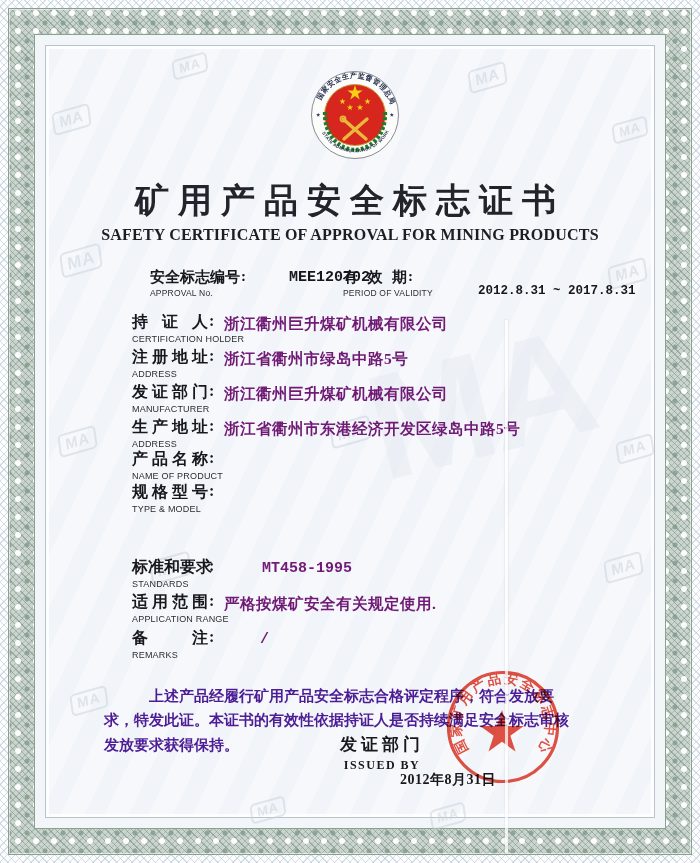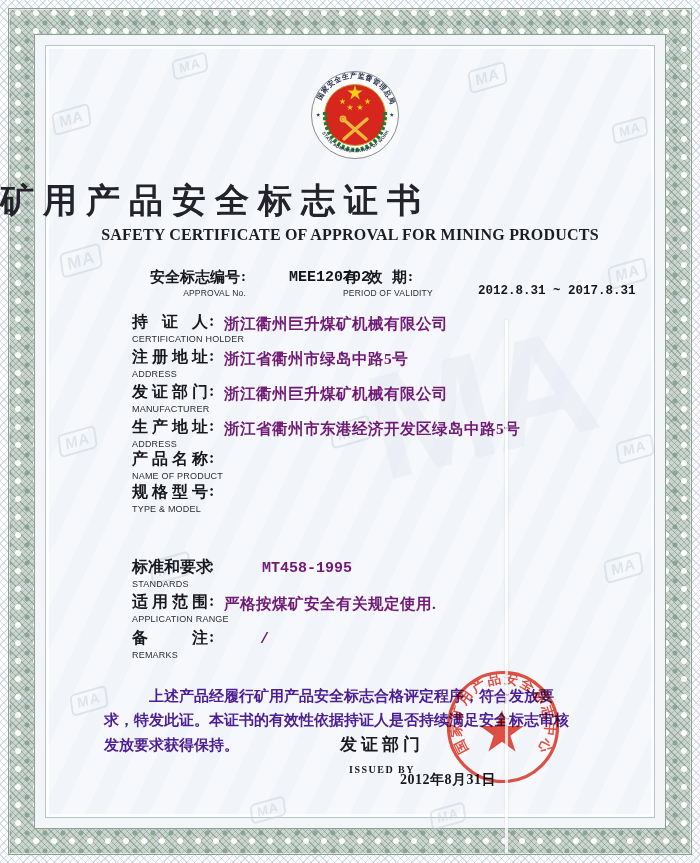--- a/index.html
+++ b/index.html
@@ -34,21 +34,21 @@
       font-size:15px;border:2px solid currentColor;border-radius:5px;padding:0 5px;letter-spacing:1px;
       line-height:1.25;transform:rotate(-16deg) skewX(-8deg);}
   .wm-big{position:absolute;z-index:4;left:368px;top:318px;font-family:var(--sans);font-weight:bold;
       font-size:150px;color:#e7ecf3;opacity:.55;transform:rotate(-14deg);letter-spacing:-6px;}
   .crease{position:absolute;z-index:7;left:505px;top:320px;width:3px;height:533px;
       background:rgba(255,255,255,.75);box-shadow:0 0 2px rgba(140,150,160,.35);}
 
   
   .content{position:absolute;inset:0;z-index:5;}
   .emblem{position:absolute;left:310px;top:70px;width:90px;height:90px;}
-  .title-cn{position:absolute;top:178px;left:0;right:0;font-size:34px;font-weight:bold;
+  .title-cn{position:absolute;top:178px;left:0;right:0;text-align:center;font-size:34px;font-weight:bold;
       letter-spacing:9px;color:#23232b;}
   .title-en{position:absolute;top:226px;left:0;right:0;text-align:center;font-size:16px;font-weight:bold;
       letter-spacing:.2px;color:#1d1d24;}
 
   .meta{position:absolute;top:268px;}
   .meta .pair{display:flex;align-items:flex-start;}
   .lblcol{display:flex;flex-direction:column;}
   .zh-line{display:flex;font-weight:bold;font-size:15px;white-space:nowrap;}
   .zh-just{display:inline-block;text-align:justify;text-align-last:justify;}
   .en-sub{font-family:var(--sans);font-size:8.5px;color:#2c2c33;letter-spacing:.2px;margin-top:1px;white-space:nowrap;}
@@ -66,21 +66,21 @@
   .frow .zh-line{font-size:16px;}
   .frow .zh-just{width:76px;}
   .frow .en-sub{font-size:9px;}
   .fval{font-size:15.5px;font-weight:bold;letter-spacing:.5px;color:#701a75;margin-top:1px;max-width:368px;line-height:1.45;}
   .fval.code{font-size:15px;letter-spacing:0;}
 
   .statement{position:absolute;left:104px;top:684px;width:478px;font-size:15px;font-weight:bold;
       line-height:1.62;text-indent:3em;color:#4c1d95;}
   .issued{position:absolute;left:340px;top:733px;text-align:center;}
   .issued-cn{font-size:17px;font-weight:bold;letter-spacing:4px;}
-  .issued-en{font-size:10px;font-weight:bold;letter-spacing:1.5px;margin-top:8px;}
+  .issued-en{font-size:12px;font-weight:bold;letter-spacing:1.5px;margin-top:2px;}
   .issue-date{position:absolute;left:400px;top:771px;font-size:14px;font-weight:bold;letter-spacing:.5px;}
 
   .seal{position:absolute;z-index:6;left:423px;top:648px;width:160px;height:160px;mix-blend-mode:multiply;}
 </style>
 </head>
 <body>
 
 <div class="edge"></div>
 <div class="band"></div>
 <div class="hole"></div>
@@ -128,21 +128,21 @@
     <text font-family="Liberation Sans, DejaVu Sans, sans-serif" font-size="4.4" font-weight="bold" fill="#26304f" letter-spacing="0.25">
       <textPath href="#arcBot" startOffset="1">STATE ADMINISTRATION OF WORK SAFETY</textPath>
     </text>
     <use href="#st5" transform="translate(8.2,45) scale(2.2)" fill="#26304f"></use>
     <use href="#st5" transform="translate(81.8,45) scale(2.2)" fill="#26304f"></use>
   </svg>
 
   <div class="title-cn">矿用产品安全标志证书</div>
   <div class="title-en">SAFETY CERTIFICATE OF APPROVAL FOR MINING PRODUCTS</div>
 
-  <div class="meta approval" style="position:absolute;text-align:right;">
+  <div class="meta approval" style="position:absolute;">
     <div class="pair">
       <div class="lblcol">
         <div class="zh-line">
             <span>安全标志编号</span>
             <span class="colon">:</span>
           </div>
         <div class="en-sub">APPROVAL No.</div>
       </div>
       <div class="code">MEE120702</div>
     </div>

